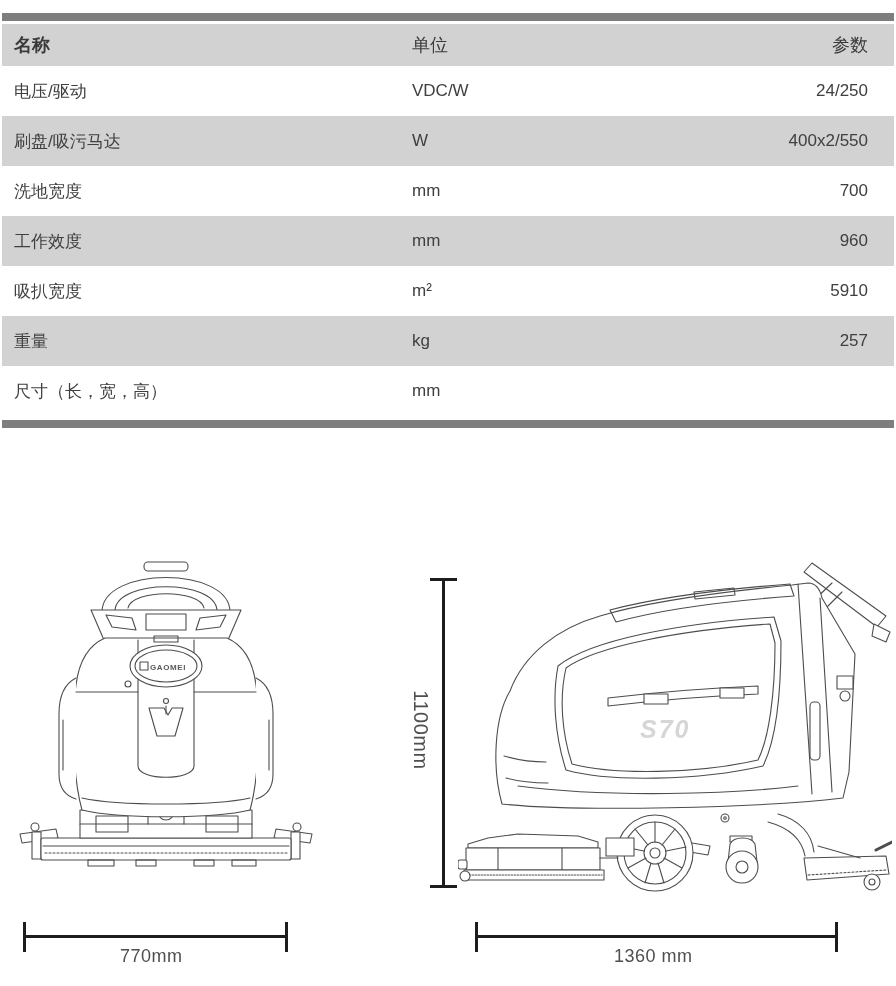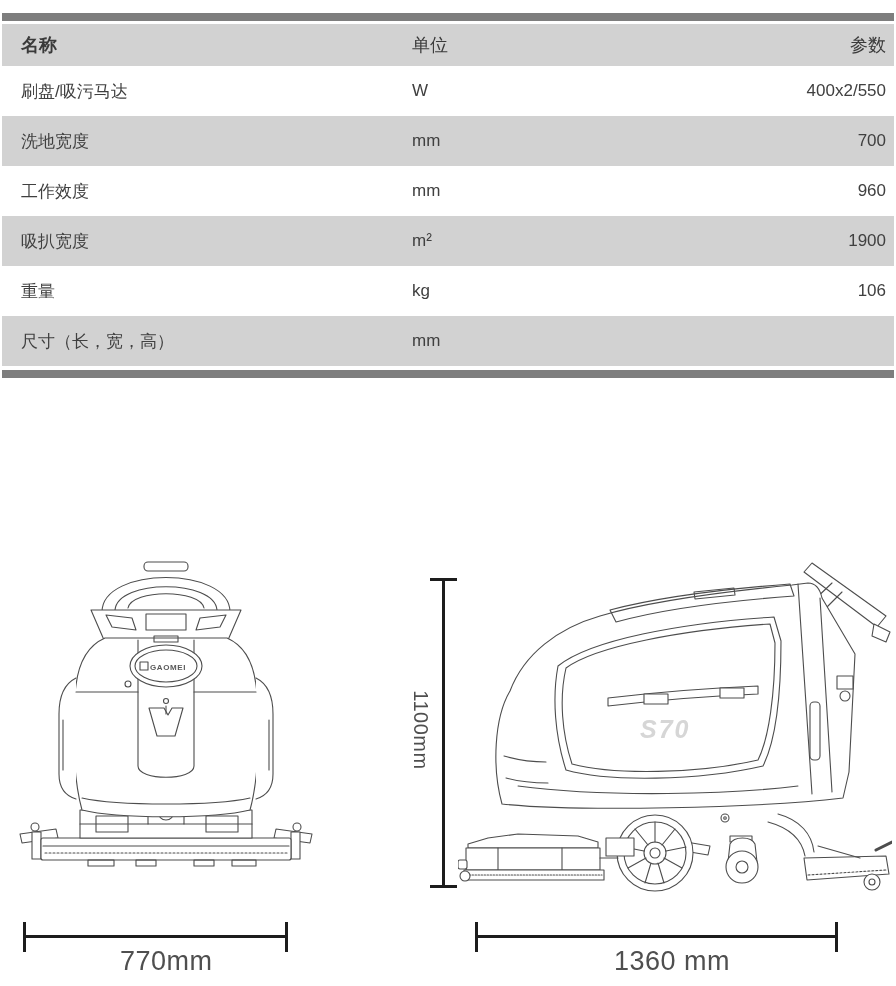--- a/index.html
+++ b/index.html
@@ -15,38 +15,38 @@
   .thead{
     height:42px;background:#d2d2d2;display:flex;align-items:center;position:relative;
     color:#3a3a3a;font-size:18px;
   }
   .thead .c-name{font-weight:700;}
   .trow{
     height:50px;display:flex;align-items:center;position:relative;
     color:#404040;font-size:17px;background:#ffffff;
   }
   #rows .trow:nth-child(even){background:#d2d2d2;}
-  .c-name{padding-left:19px;text-align:right;}
+  .c-name{padding-left:12px;text-align:right;}
   .c-unit{position:absolute;left:410px;}
-  .c-value{margin-left:auto;padding-right:8px;text-align:left;}
+  .c-value{margin-left:auto;padding-right:26px;text-align:left;}
   .bar.bottom{margin-top:4px;}
 
   
   .fig{position:absolute;}
   .fig svg{display:block;}
   .drawing{stroke:#4d4d4d;stroke-width:1.1;fill:none;stroke-linejoin:round;stroke-linecap:round;}
 
   
   .hdim{position:absolute;height:32px;}
   .hdim .line{position:absolute;left:0;right:0;top:13px;height:3px;background:#1d1d1d;}
   .hdim .tick{position:absolute;top:0;width:3px;height:30px;background:#1d1d1d;}
   .hdim .tick.left{left:0;}
   .hdim .tick.right{right:0;}
   .dim-label{
-    position:absolute;white-space:nowrap;color:#4f4f4f;font-size:27px;letter-spacing:.5px;
+    position:absolute;white-space:nowrap;color:#4f4f4f;font-size:18px;letter-spacing:.5px;
   }
   .vdim{position:absolute;}
   .vdim .line{position:absolute;left:12px;top:0;width:3px;height:100%;background:#1d1d1d;}
   .vdim .cap{position:absolute;left:0;width:27px;height:3px;background:#1d1d1d;}
   .vdim .cap.top{top:0;}
   .vdim .cap.bottom{bottom:0;}
   .vdim-label{
     position:absolute;white-space:nowrap;color:#4f4f4f;font-size:20px;letter-spacing:.5px;
     transform:translate(-50%,-50%) rotate(90deg);
   }
@@ -57,20 +57,25 @@
 <body>
 
 <div class="spec-table">
   <div class="bar top"></div>
   <div class="thead">
     <span class="c-name">名称</span>
     <span class="c-unit">单位</span>
     <span class="c-value">参数</span>
   </div>
   <div id="rows">
+  <div class="trow">
+    <span class="c-name">电压/驱动</span>
+    <span class="c-unit">VDC/W</span>
+    <span class="c-value">24/250</span>
+  </div>
 
   <div class="trow">
     <span class="c-name">刷盘/吸污马达</span>
     <span class="c-unit">W</span>
     <span class="c-value">400x2/550</span>
   </div>
 
 
   <div class="trow">
     <span class="c-name">洗地宽度</span>
@@ -80,27 +85,27 @@
 
   <div class="trow">
     <span class="c-name">工作效度</span>
     <span class="c-unit">mm</span>
     <span class="c-value">960</span>
   </div>
 
   <div class="trow">
     <span class="c-name">吸扒宽度</span>
     <span class="c-unit">m²</span>
-    <span class="c-value">1900</span>
+    <span class="c-value">5910</span>
   </div>
 
   <div class="trow">
     <span class="c-name">重量</span>
     <span class="c-unit">kg</span>
-    <span class="c-value">106</span>
+    <span class="c-value">257</span>
   </div>
 
   <div class="trow">
     <span class="c-name">尺寸（长，宽，高）</span>
     <span class="c-unit">mm</span>
   </div>
 </div>
   <div class="bar bottom"></div>
 </div>
 

